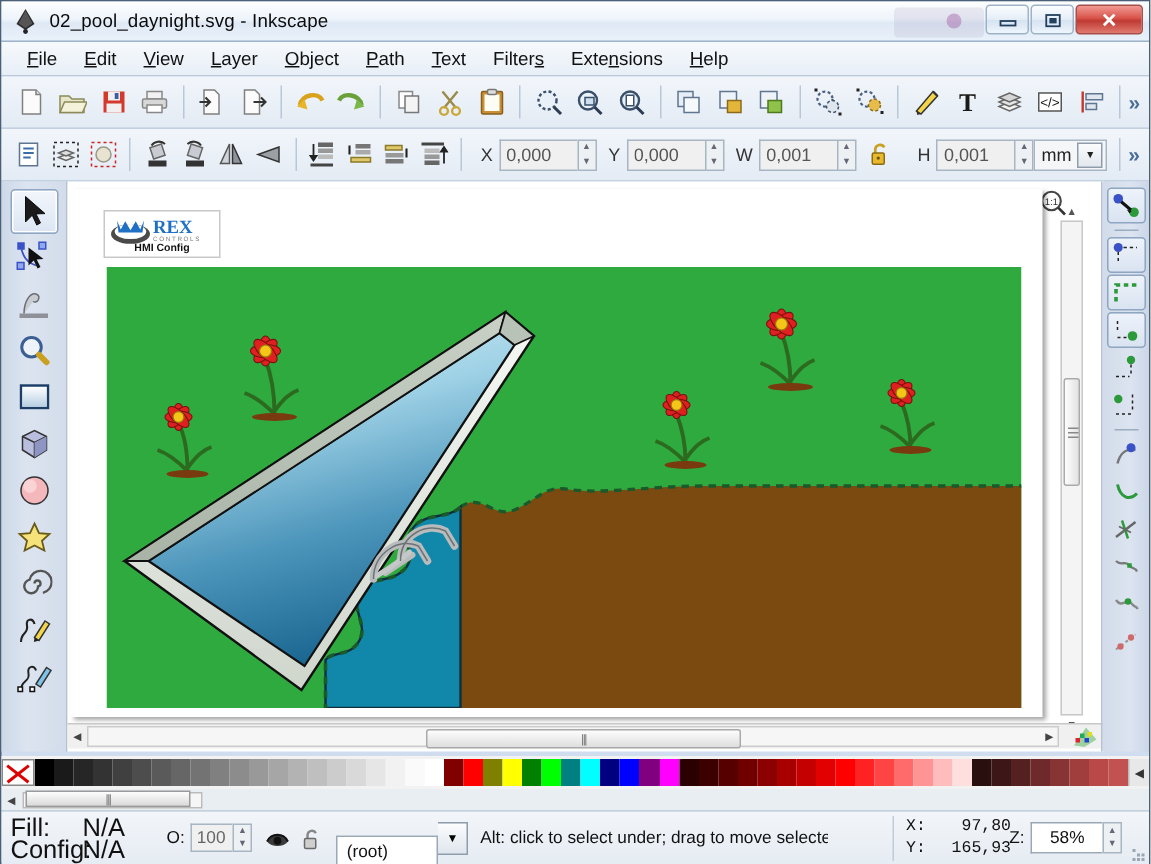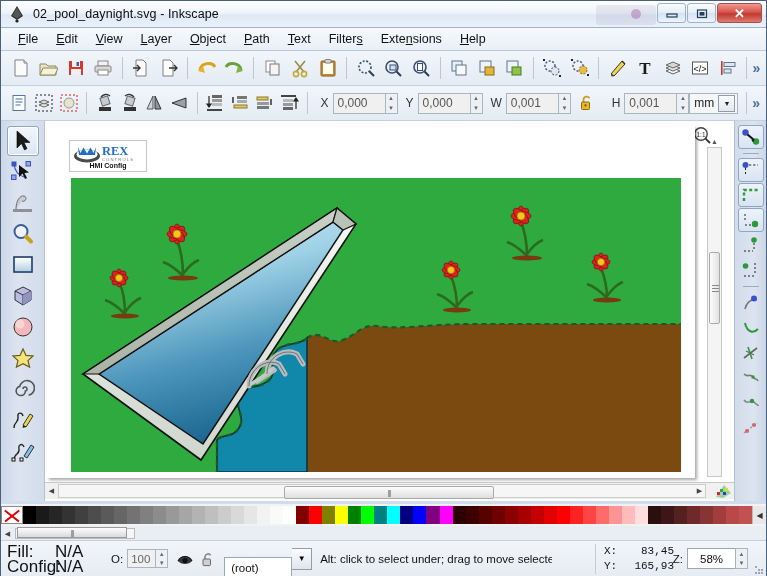--- a/index.html
+++ b/index.html
@@ -968,21 +968,21 @@
     </div>
     <div class="layerbox">
       <div class="layersel">(root)</div>
       <div class="layerarrow">▼</div>
     </div>
     <div class="hint"><b>Alt</b><span>: click to select under; drag to move selected or sele</span></div>
 
     <div class="coords">
       <div>
           <span class="k">X:</span>
-          <span class="v">83,45</span>
+          <span class="v">97,80</span>
         </div>
       <div>
           <span class="k">Y:</span>
           <span class="v">165,93</span>
         </div>
     </div>
 
     <div class="zoombox">
       <span class="zl">Z:</span>
       <input readonly="" value="58%" style="">

